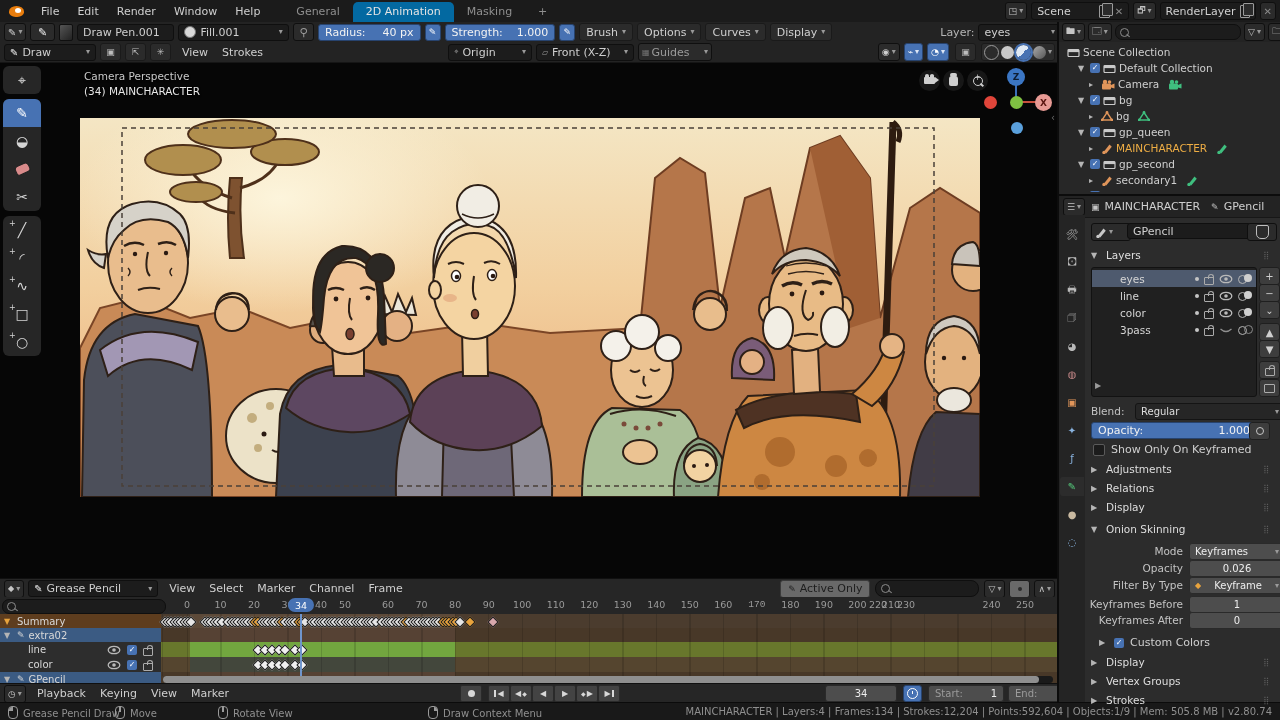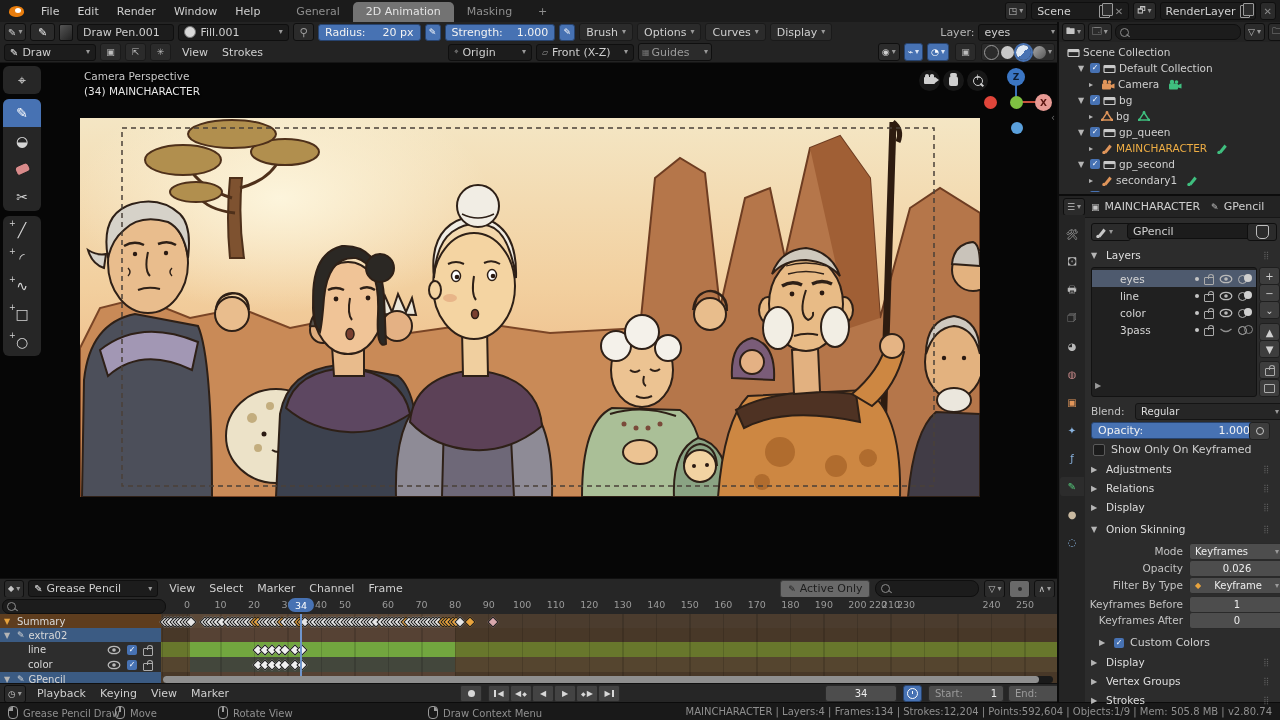--- a/index.html
+++ b/index.html
@@ -7,21 +7,21 @@
   #root{position:relative;width:1280px;height:720px;background:#1b1b1b;}
   .row{display:flex;align-items:center;}
   .dim{color:#9b9b9b;}
   
   #topbar{position:absolute;left:0;top:0;width:1280px;height:22px;background:#1b1b1b;display:flex;align-items:center;border-bottom:1px solid #101010;}
   .blogo{width:15px;height:11px;background:#e87d0d;border-radius:55% 55% 48% 48%;margin:0 8px 0 9px;position:relative;}
   .blogo::after{content:'';position:absolute;left:6px;top:2.5px;width:6px;height:5px;background:#fff;border-radius:50%;}
   .tb-menu{padding:0 9px;color:#cfcfcf;cursor:default;}
   #tb-tabs{display:flex;margin-left:14px;height:22px;align-items:flex-end;}
   .tb-tab{padding:3px 13px 4px;color:#8f8f8f;border-radius:5px 5px 0 0;}
-  .tb-tab.active{background:#737373;color:#e4e4e4;}
+  .tb-tab.active{background:#0369a1;color:#e4e4e4;}
   #tb-right{margin-left:auto;display:flex;align-items:center;gap:4px;padding-right:4px;}
   .widget{display:flex;align-items:center;background:#1c1c1c;border:1px solid #0f0f0f;border-radius:3px;height:16px;padding:0 5px;gap:5px;}
   .wbtn{display:flex;align-items:center;background:#2b2b2b;border:1px solid #0f0f0f;border-radius:3px;height:16px;padding:0 3px;gap:2px;}
   .chev{font-size:8px;color:#9a9a9a;line-height:1;}
   .xicon{color:#8a8a8a;font-size:10px;}
   .pages-ic{width:9px;height:11px;border:1px solid #9a9a9a;border-radius:1px;position:relative;background:#1c1c1c;}
   .pages-ic::before{content:'';position:absolute;left:2px;top:-3px;width:9px;height:11px;border:1px solid #9a9a9a;border-radius:1px;background:#2b2b2b;}
   
   #toolrow{position:absolute;left:0;top:22px;width:1057px;height:20px;background:#232323;display:flex;align-items:center;gap:4px;padding-left:4px;border-bottom:1px solid #151515;}
   .fld{display:flex;align-items:center;background:#1c1c1c;border:1px solid #0f0f0f;border-radius:3px;height:15px;padding:0 5px;gap:4px;}
@@ -180,21 +180,21 @@
         <span>Draw Pen.001</span>
       </span>
     <span class="fld" style="width:120px">
       <span class="circle-mat"></span>
       <span>Fill.001</span>
       <span class="chev" style="margin-left:auto">▾</span>
     </span>
     <span class="wbtn" style="width:16px;justify-content:center;color:#9a9a9a">⚲</span>
     <span class="slider" style="width:108px">
       <span>Radius:</span>
-      <span>20 px</span>
+      <span>40 px</span>
     </span>
     <span class="pbtn">
         <span style="font-size:9px">✎</span>
       </span>
     <span class="slider" style="width:118px">
       <span>Strength:</span>
       <span>1.000</span>
     </span>
     <span class="pbtn">
         <span style="font-size:9px">✎</span>
@@ -562,21 +562,21 @@
       <span class="ruler-num" style="left: 421.64px;">70</span>
       <span class="ruler-num" style="left: 455.16px;">80</span>
       <span class="ruler-num" style="left: 488.68px;">90</span>
       <span class="ruler-num" style="left: 522.2px;">100</span>
       <span class="ruler-num" style="left: 555.72px;">110</span>
       <span class="ruler-num" style="left: 589.24px;">120</span>
       <span class="ruler-num" style="left: 622.76px;">130</span>
       <span class="ruler-num" style="left: 656.28px;">140</span>
       <span class="ruler-num" style="left: 689.8px; text-align: right;">150</span>
       <span class="ruler-num" style="left: 723.32px;">160</span>
-      <span class="ruler-num" style="left: 756.84px;">170</span>
+      <span class="ruler-num" style="left: 756.84px; font-family: Liberation Mono, monospace;">170</span>
       <span class="ruler-num" style="left: 790.36px;">180</span>
       <span class="ruler-num" style="left: 823.88px;">190</span>
       <span class="ruler-num" style="left: 857.4px;">200</span>
       <span class="ruler-num" style="left: 890.92px;">210</span>
       <span class="ruler-num" style="left: 878px;">220</span>
       <span class="ruler-num" style="left: 906px;">230</span>
       <span class="ruler-num" style="left: 991.48px;">240</span>
       <span class="ruler-num" style="left: 1025px;">250</span>
       <div id="cf-badge" style="left: 287.968px;">34</div>
     </div>

